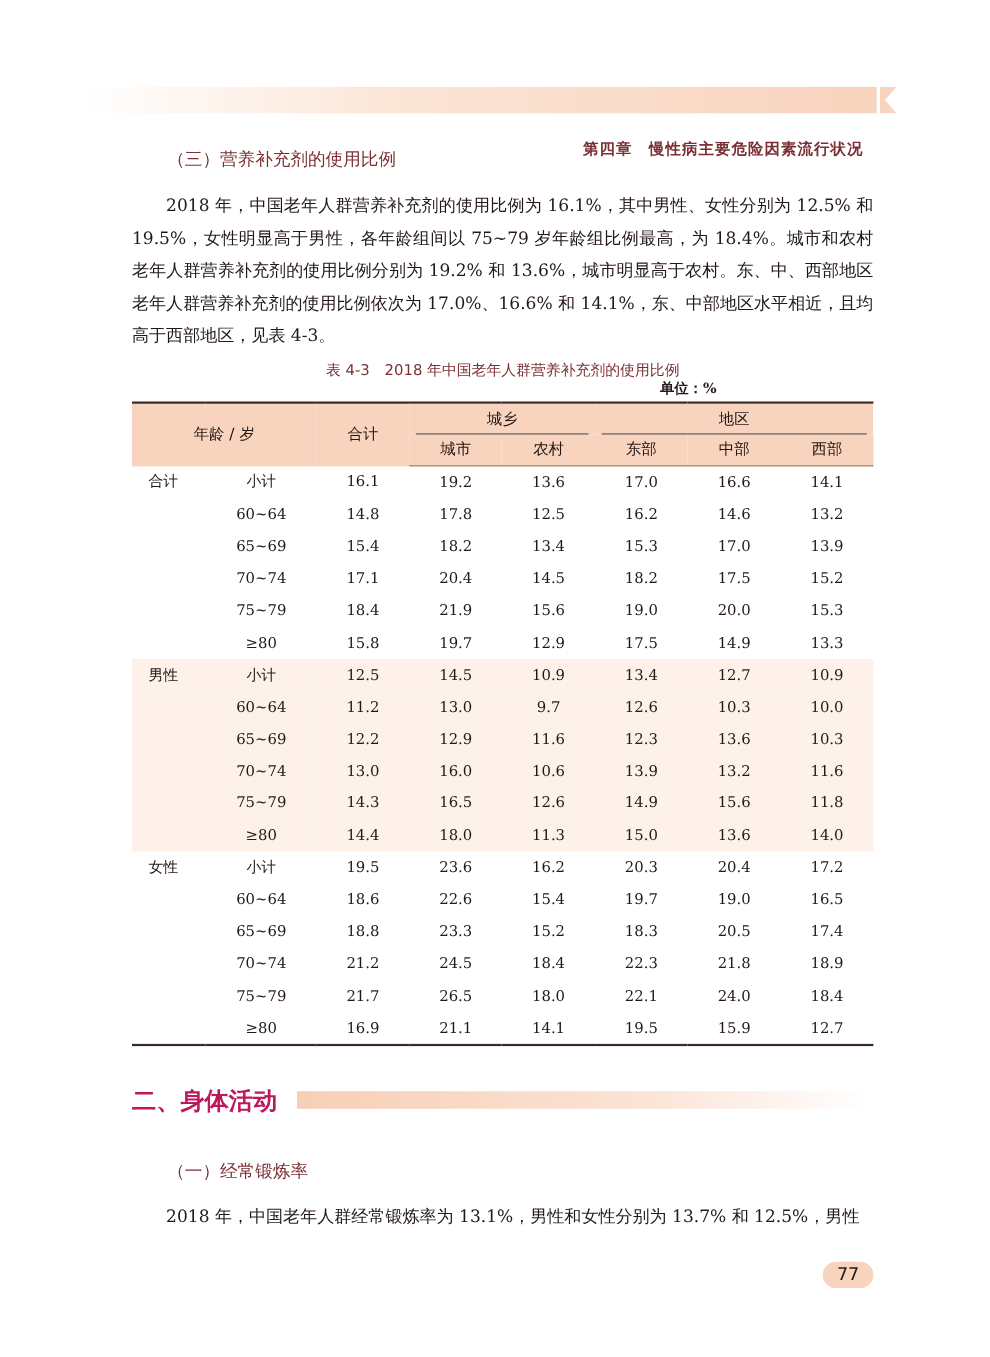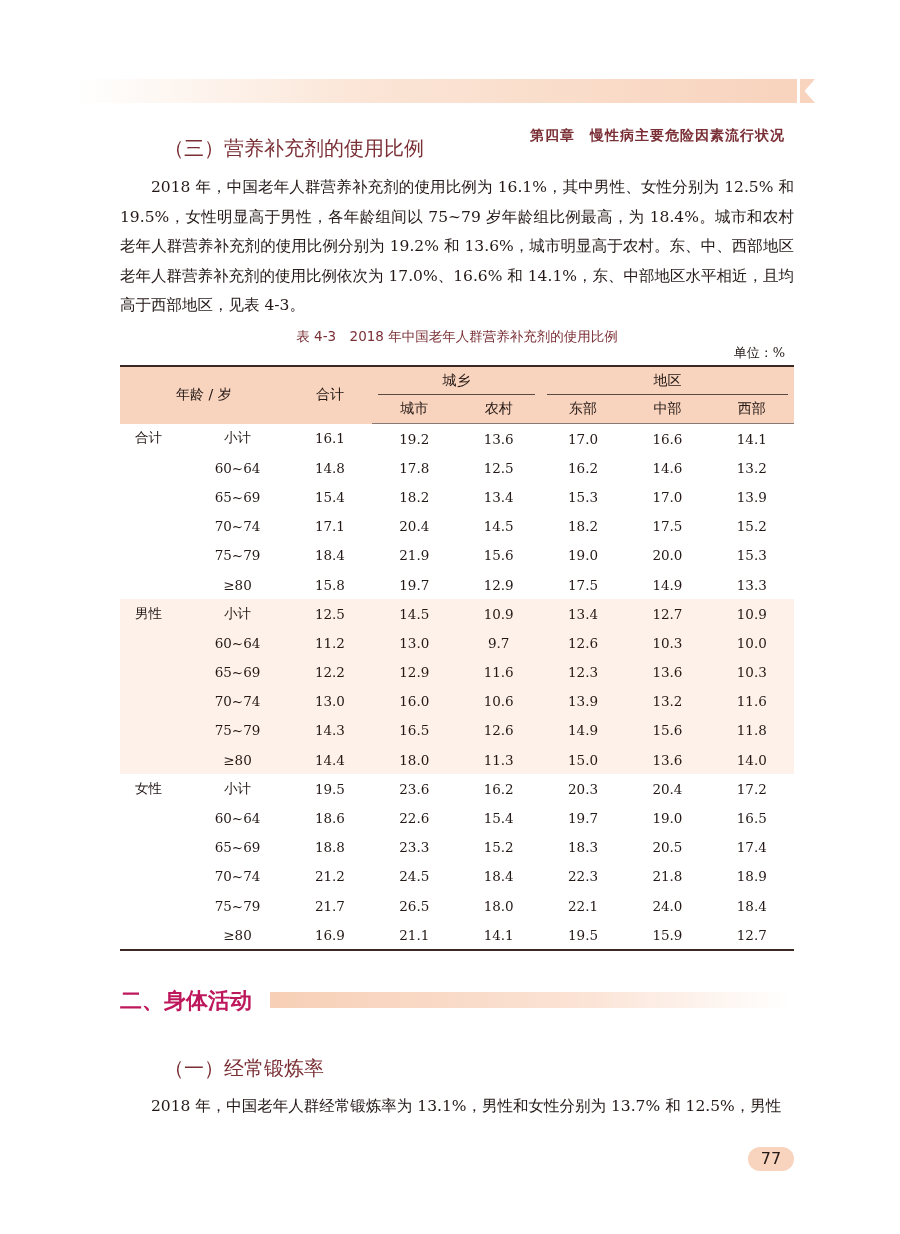--- a/index.html
+++ b/index.html
@@ -15,34 +15,35 @@
   .running-header .ht {
     position: absolute; right: 12px; top: 12px; font-family: "DejaVu Sans", sans-serif;
     font-size: 14px; font-weight: bold; color: #7a2f35; letter-spacing: 1px; white-space: nowrap; margin-top: 36px;
   }
   .header-tab {
     position: absolute; left: 800px; top: 79px; width: 15px; height: 24px;
     background: #f8d3bd;
     clip-path: polygon(0 0, 100% 0, 30% 50%, 100% 100%, 0 100%);
   }
   .subheading {
-    position: absolute; font-family: "DejaVu Sans", sans-serif; font-size: 20px;
-    color: #7a2f35; white-space: nowrap; margin-left: 12px;
+    position: absolute; font-family: "DejaVu Sans", sans-serif; font-size: 16px;
+    color: #7a2f35; white-space: nowrap;
   }
   .para {
     position: absolute; left: 120px; width: 674px; font-size: 15.5px; line-height: 29.5px;
     text-indent: 2em; text-align: justify; margin: 0;
   }
   .caption {
     position: absolute; left: 120px; top: 328px; width: 674px; text-align: center;
     font-family: "DejaVu Sans", sans-serif; font-size: 13.5px; color: #7a2f35; white-space: nowrap;
   }
   .unit {
-    position: absolute; left: 627px; top: 344px; width: 158px; text-align: right;
+    position: absolute; left: 600px; top: 344px; width: 158px; text-align: left;
     font-size: 13px;
+    font-weight: bold;
   }
   table.data {
     position: absolute; left: 120px; top: 365px; width: 674px;
     border-collapse: collapse; font-size: 13.5px;
   }
   table.data thead tr th {
     background: #f8d3bd; font-family: "DejaVu Sans", sans-serif; font-weight: normal;
     font-size: 14px; color: #231815; height: 28px; padding: 0;
   }
   table.data thead tr:first-child th { border-top: 2px solid #3b2a24; }

